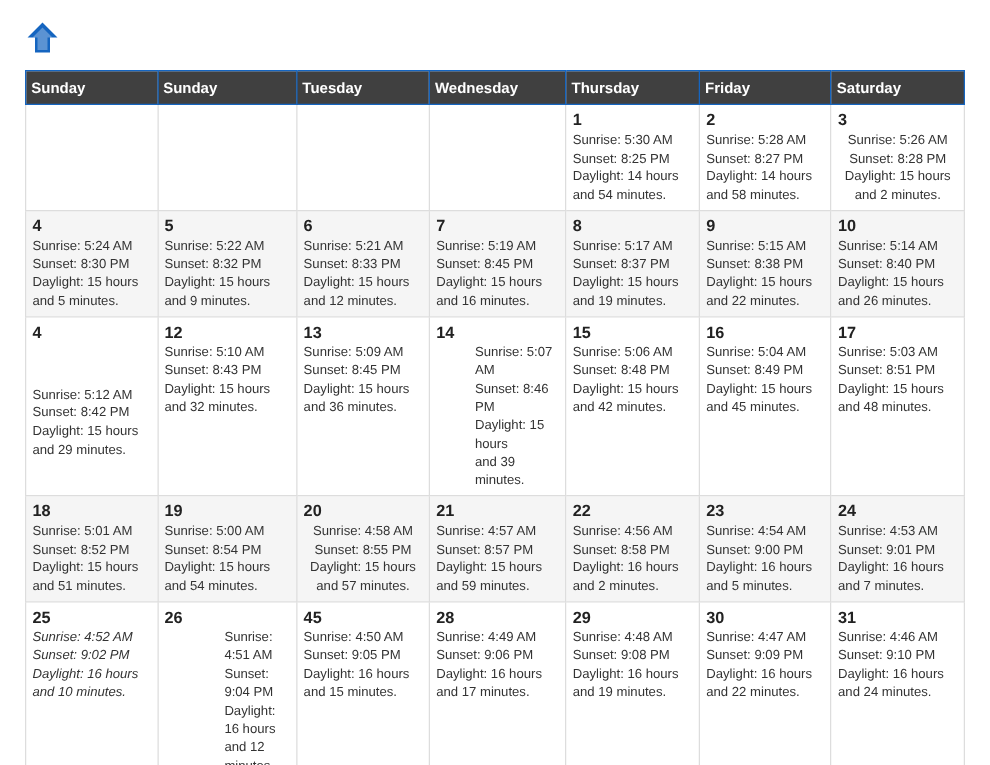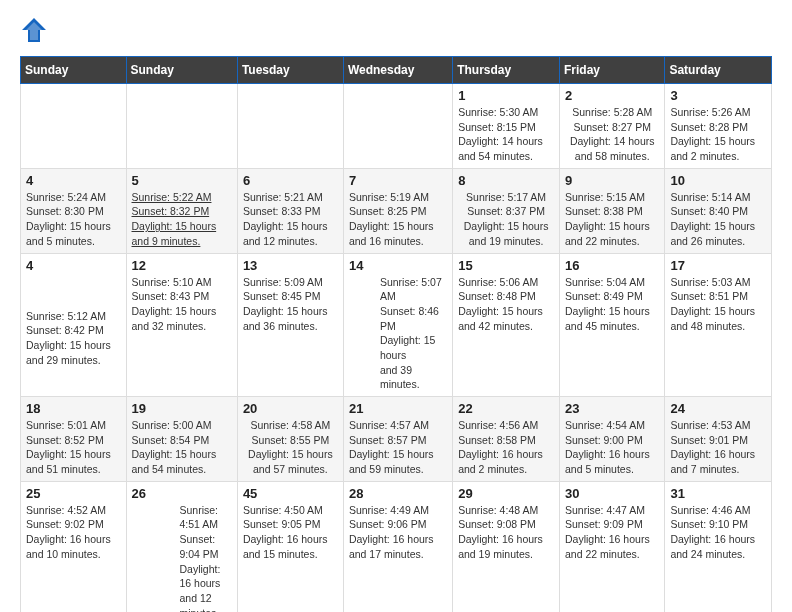--- a/index.html
+++ b/index.html
@@ -123,71 +123,71 @@
     </thead>
     <tbody id="calendar-body">
     <tr>
           <td class="empty-cell"></td>
           <td class="empty-cell"></td>
           <td class="empty-cell"></td>
           <td class="empty-cell"></td>
           <td>
             <div class="day-number">1</div>
             <div class="day-info" style="white-space: pre-line;">Sunrise: 5:30 AM
-Sunset: 8:15 PM
+Sunset: 8:25 PM
 Daylight: 14 hours
 and 54 minutes.</div>
           </td>
           <td>
             <div class="day-number">2</div>
-            <div class="day-info" style="white-space: pre-line; text-align: center;">Sunrise: 5:28 AM
+            <div class="day-info" style="white-space: pre-line;">Sunrise: 5:28 AM
 Sunset: 8:27 PM
 Daylight: 14 hours
 and 58 minutes.</div>
           </td>
           <td>
             <div class="day-number">3</div>
-            <div class="day-info" style="white-space: pre-line;">Sunrise: 5:26 AM
+            <div class="day-info" style="white-space: pre-line; text-align: center;">Sunrise: 5:26 AM
 Sunset: 8:28 PM
 Daylight: 15 hours
 and 2 minutes.</div>
           </td>
         </tr>
         <tr>
           <td>
             <div class="day-number">4</div>
             <div class="day-info" style="white-space: pre-line;">Sunrise: 5:24 AM
 Sunset: 8:30 PM
 Daylight: 15 hours
 and 5 minutes.</div>
           </td>
           <td>
             <div class="day-number">5</div>
-            <div class="day-info" style="white-space: pre-line; text-decoration: underline;">Sunrise: 5:22 AM
+            <div class="day-info" style="white-space: pre-line;">Sunrise: 5:22 AM
 Sunset: 8:32 PM
 Daylight: 15 hours
 and 9 minutes.</div>
           </td>
           <td>
             <div class="day-number">6</div>
             <div class="day-info" style="white-space: pre-line;">Sunrise: 5:21 AM
 Sunset: 8:33 PM
 Daylight: 15 hours
 and 12 minutes.</div>
           </td>
           <td>
             <div class="day-number">7</div>
             <div class="day-info" style="white-space: pre-line;">Sunrise: 5:19 AM
-Sunset: 8:25 PM
+Sunset: 8:45 PM
 Daylight: 15 hours
 and 16 minutes.</div>
           </td>
           <td>
             <div class="day-number">8</div>
-            <div class="day-info" style="white-space: pre-line; text-align: center;">Sunrise: 5:17 AM
+            <div class="day-info" style="white-space: pre-line;">Sunrise: 5:17 AM
 Sunset: 8:37 PM
 Daylight: 15 hours
 and 19 minutes.</div>
           </td>
           <td>
             <div class="day-number">9</div>
             <div class="day-info" style="white-space: pre-line;">Sunrise: 5:15 AM
 Sunset: 8:38 PM
 Daylight: 15 hours
 and 22 minutes.</div>
@@ -298,21 +298,21 @@
             <div class="day-number">24</div>
             <div class="day-info" style="white-space: pre-line;">Sunrise: 4:53 AM
 Sunset: 9:01 PM
 Daylight: 16 hours
 and 7 minutes.</div>
           </td>
         </tr>
         <tr>
           <td>
             <div class="day-number">25</div>
-            <div class="day-info" style="white-space: pre-line;">Sunrise: 4:52 AM
+            <div class="day-info" style="white-space: pre-line; font-style: italic;">Sunrise: 4:52 AM
 Sunset: 9:02 PM
 Daylight: 16 hours
 and 10 minutes.</div>
           </td>
           <td>
             <div class="day-number">26</div>
             <div class="day-info" style="white-space: pre-line; margin-left: 48px;">Sunrise: 4:51 AM
 Sunset: 9:04 PM
 Daylight: 16 hours
 and 12 minutes.</div>

